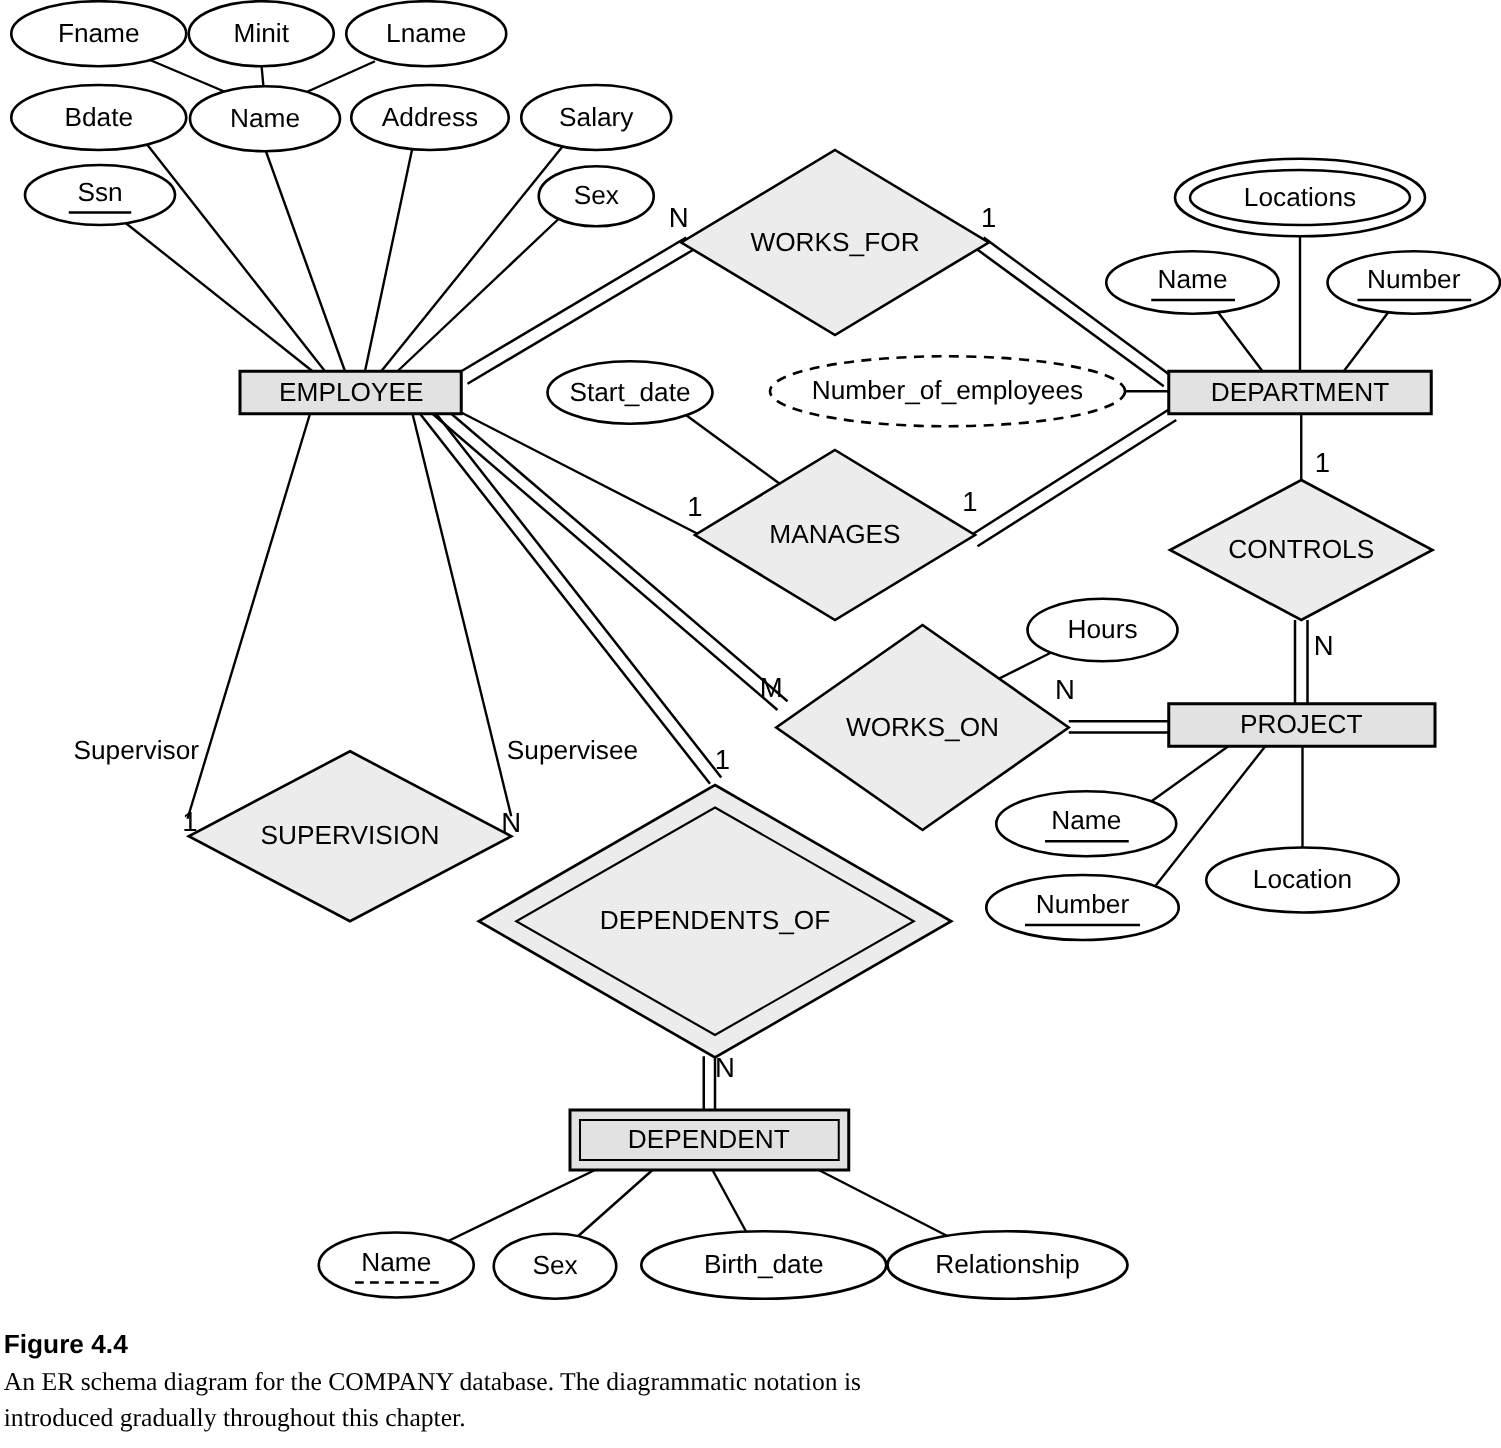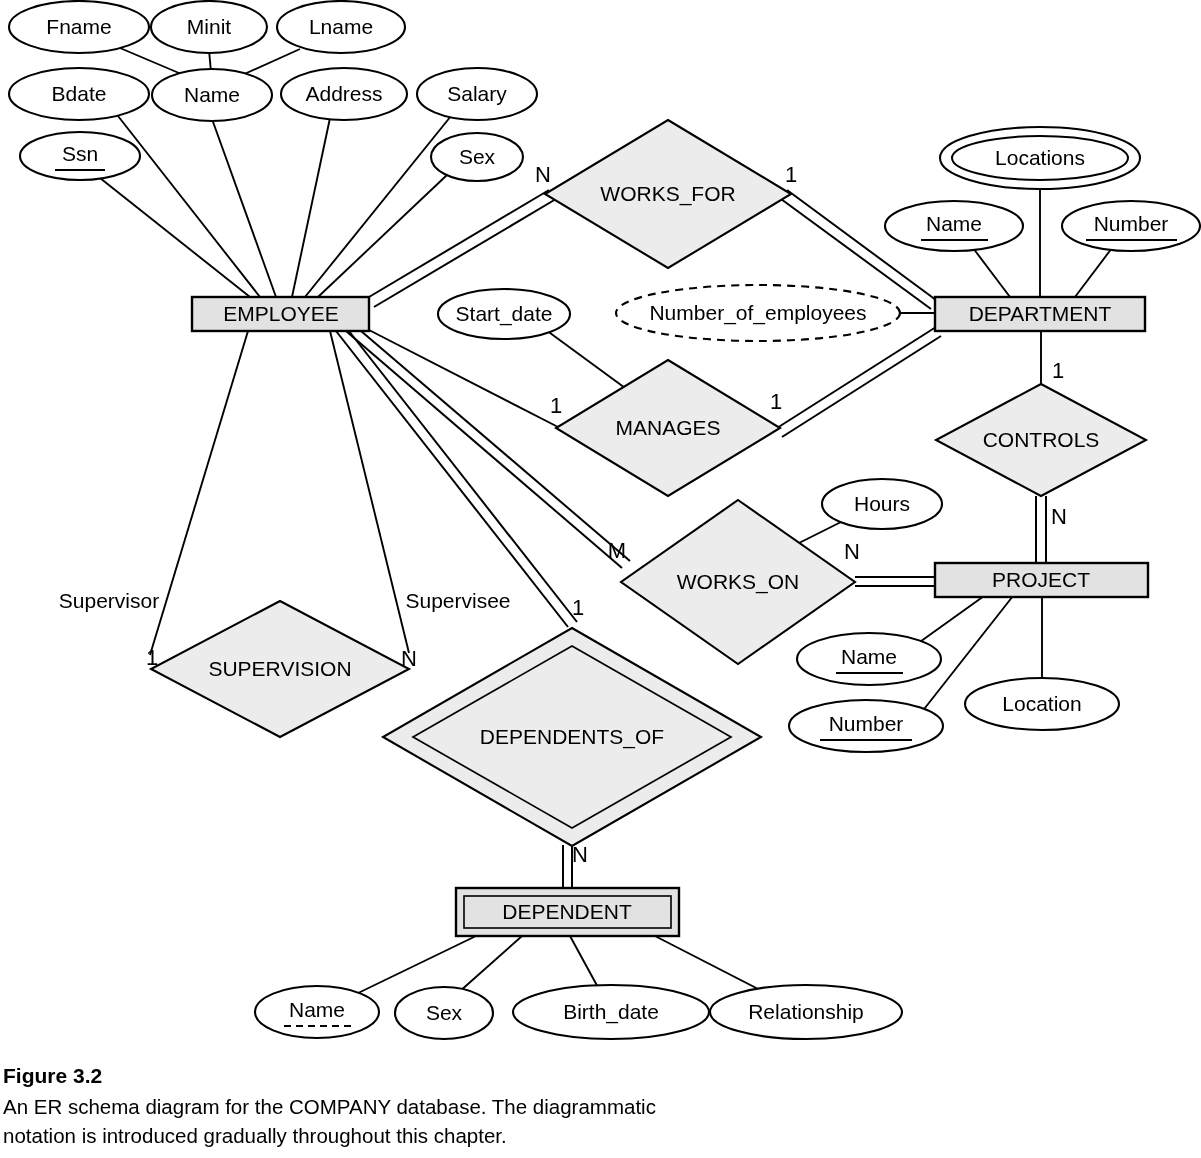--- a/index.html
+++ b/index.html
@@ -124,21 +124,21 @@
   }
   #caption .fig-num {
     font-family: "Liberation Sans", sans-serif;
     font-weight: bold;
     font-size: 21px;
     color: #000000;
     margin: 0 0 3px 0;
     line-height: 1.25;
   }
   #caption .fig-text {
-    font-family: Liberation Sans, sans-serif;
+    font-family: Liberation Serif, serif;
     font-size: 20.5px;
     color: #000000;
     line-height: 1.42;
     margin: 0;
     max-width: 700px;
   }
 </style>
 </head>
 <body>
 
@@ -402,15 +402,15 @@
     <text class="label-card" x="580" y="856">N</text>
 
     <text class="label-role" x="109" y="602">Supervisor</text>
     <text class="label-role" x="458" y="602">Supervisee</text>
   </g>
 
 </svg>
 </div>
 
 <div id="caption">
-  <p class="fig-num">Figure 3.2</p>
+  <p class="fig-num">Figure 4.4</p>
   <p class="fig-text">An ER schema diagram for the COMPANY database. The diagrammatic notation is introduced gradually throughout this chapter.</p>
 </div>
 
 </body></html>

